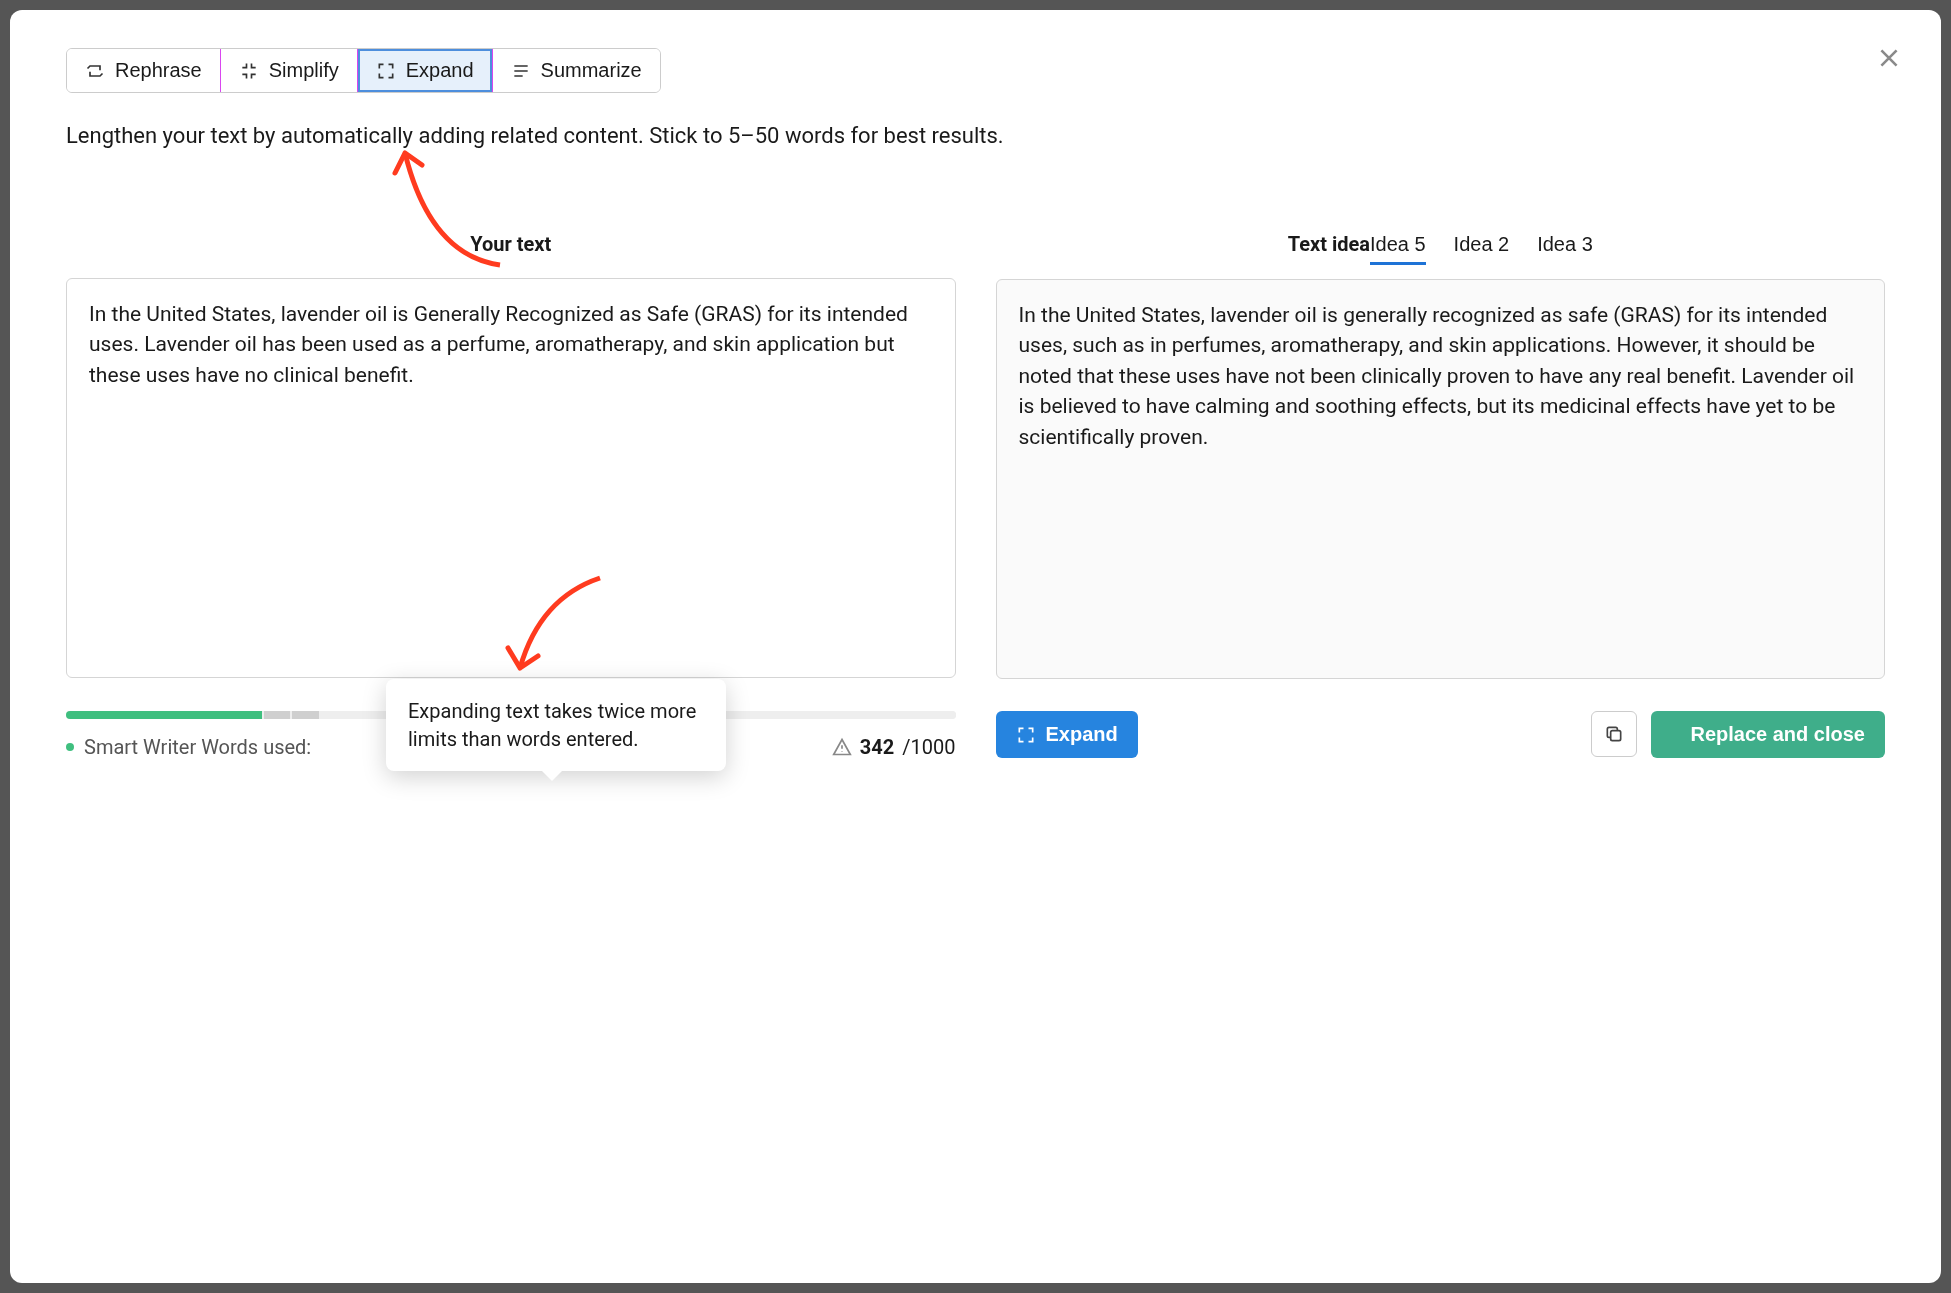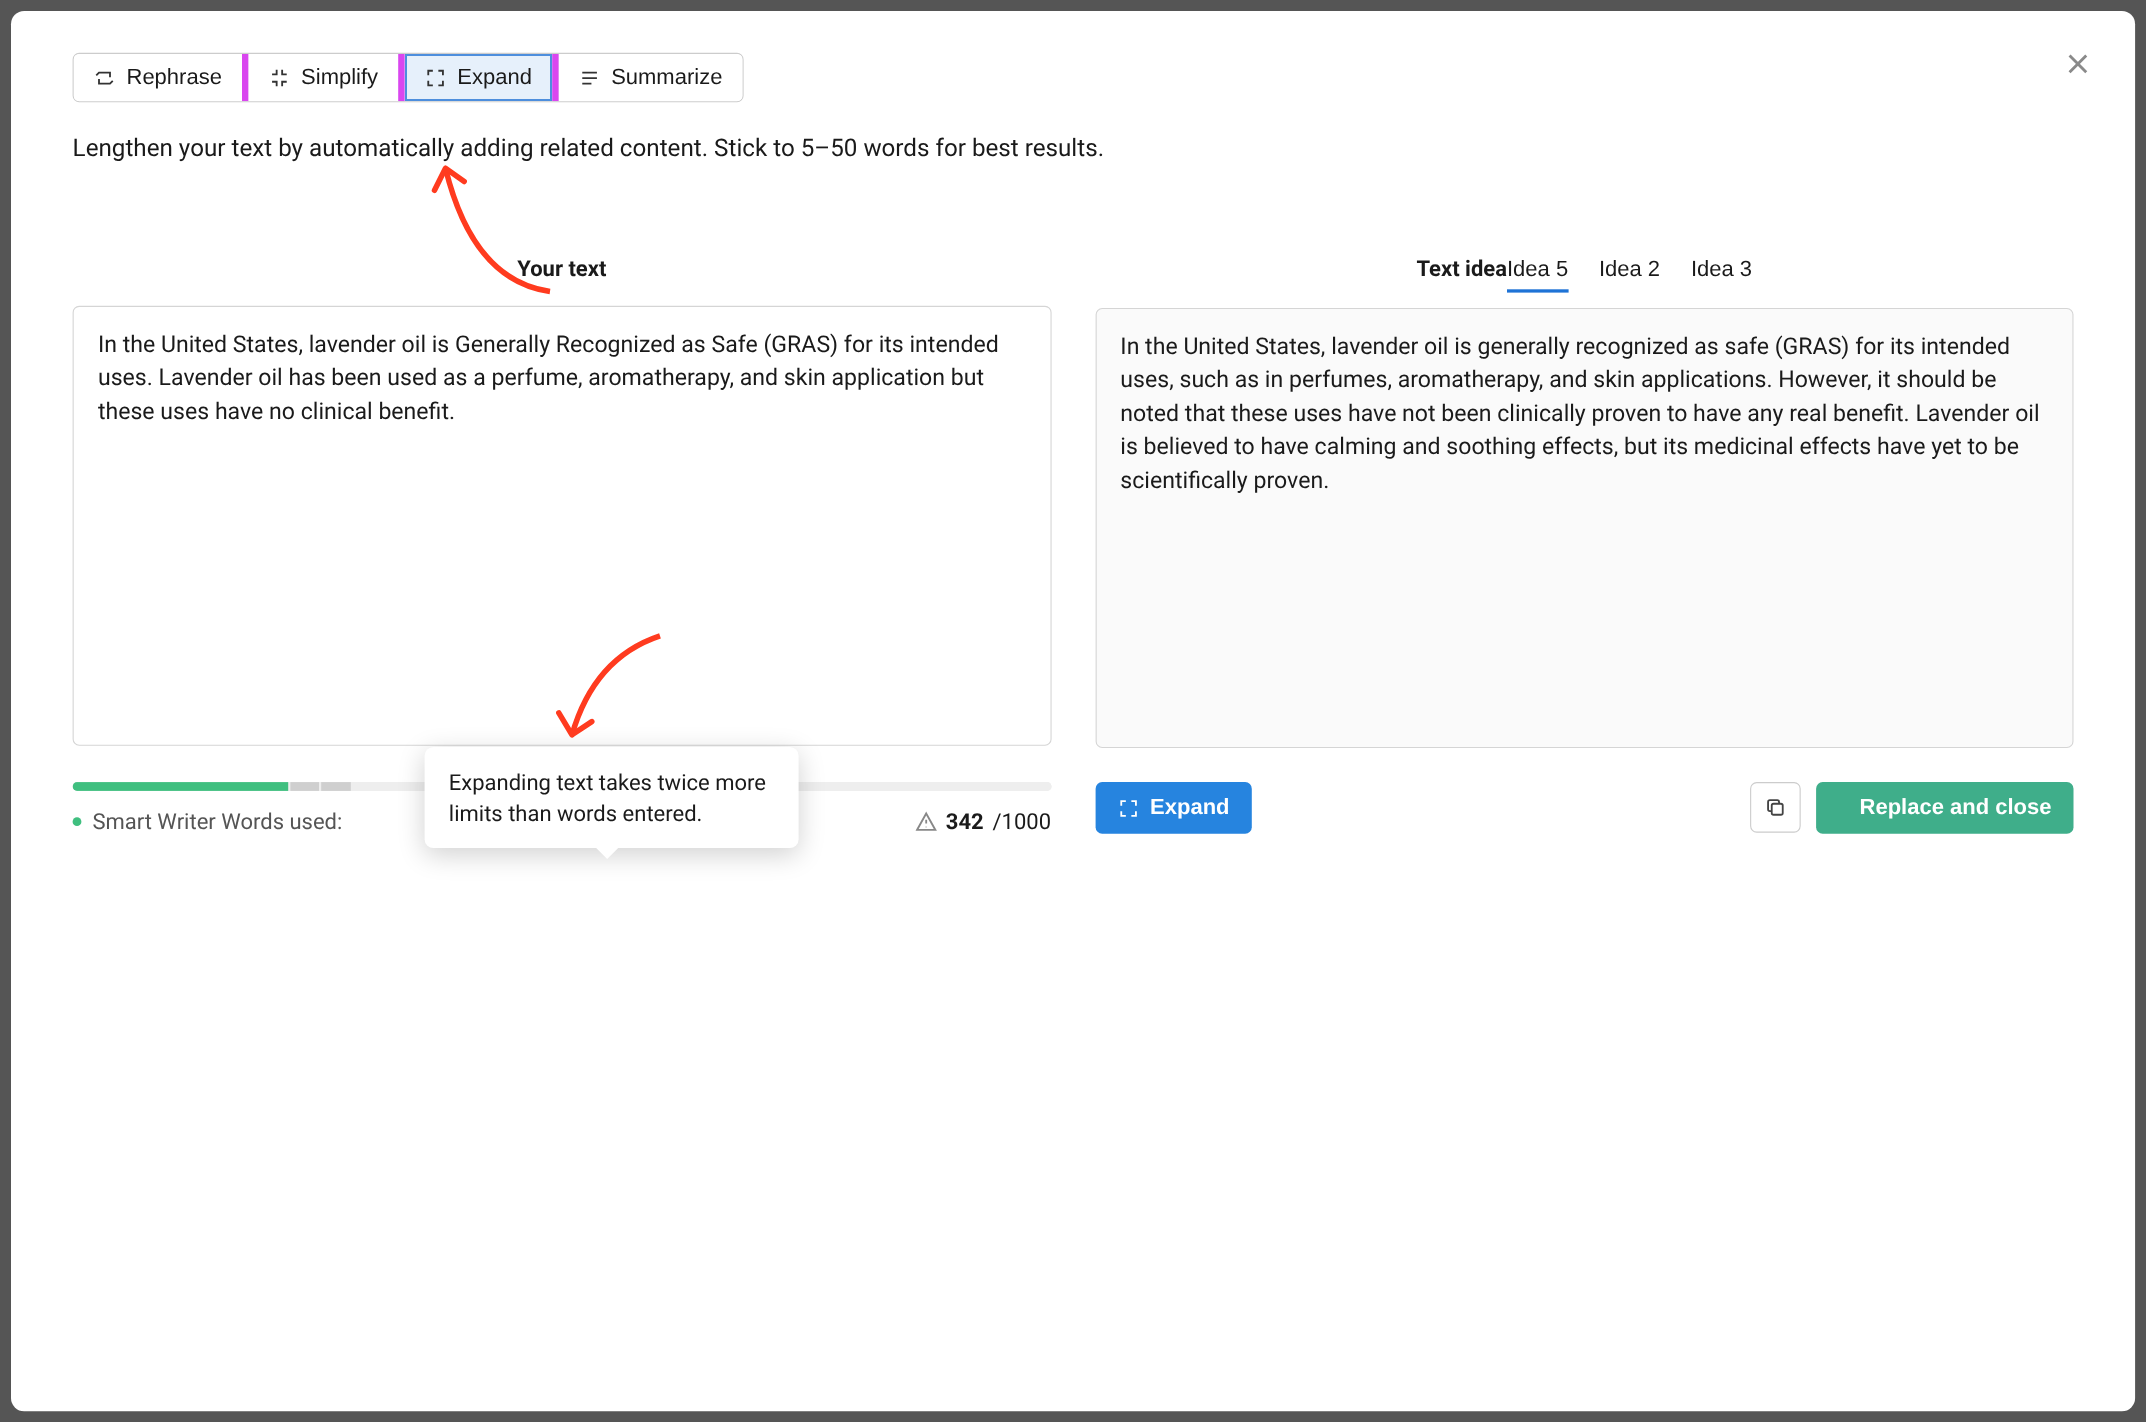--- a/index.html
+++ b/index.html
@@ -46,21 +46,21 @@
     overflow: hidden;
     margin-bottom: 28px;
   }
   .tabbar button {
     display: flex;
     align-items: center;
     gap: 10px;
     padding: 10px 18px;
     background: #fff;
     border: none;
-    border-right: 6px solid #d946ef;
+    border-right: 1px solid #d946ef;
     font-size: 20px;
     color: #1a1a1a;
     cursor: pointer;
   }
   .tabbar button:last-child { border-right: none; }
   .tabbar button.active {
     background: #e6f0fb;
     box-shadow: inset 0 0 0 2px #4d8edd;
   }
   .tabbar .tab-icon { width: 20px; height: 20px; color: #333; display:inline-flex; align-items:center; justify-content:center;}

